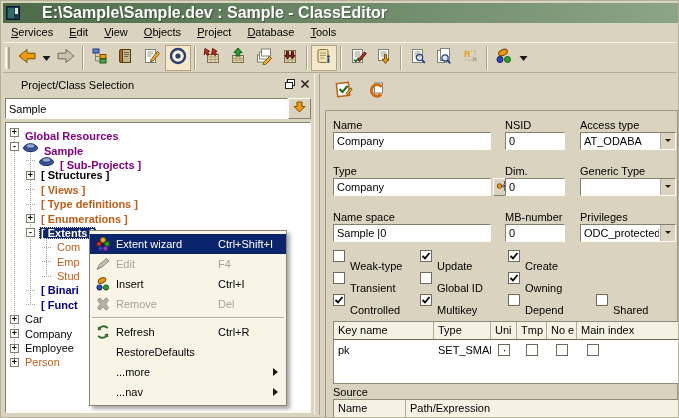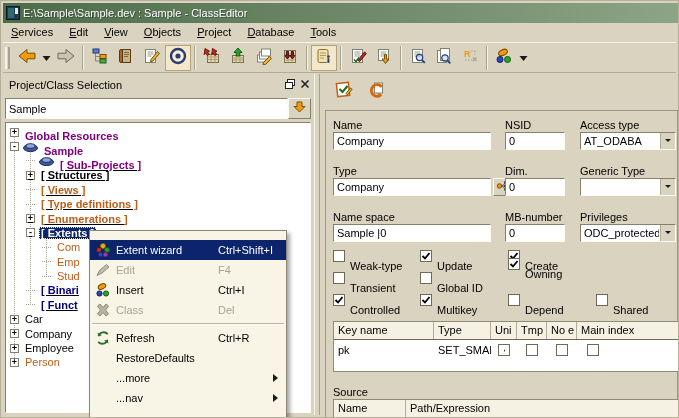--- a/index.html
+++ b/index.html
@@ -5,22 +5,22 @@
   * { margin:0; padding:0; box-sizing:border-box; }
   html,body { background:#efeada; }
   .window {
     position:relative; width:679px; height:418px; overflow:hidden;
     font-family:"Liberation Sans", sans-serif; font-size:11px; color:#000;
     background:#d9d3bf; border:1px solid #b5b09a;
   }
   
   .titlebar { position:absolute; left:2px; top:2px; right:0; height:20px;
     background:linear-gradient(90deg,#4d6b49,#8ca584); display:flex; align-items:center; padding-left:3px; }
-  .titlebar .title-text { color:#fff; font-weight:normal; margin-left:3px; white-space:nowrap;
-    text-shadow:1px 1px 0 rgba(0,0,0,0.35); font-size:11px; }
+  .titlebar .title-text { color:#fff; font-weight:bold; margin-left:22px; white-space:nowrap;
+    text-shadow:1px 1px 0 rgba(0,0,0,0.35); font-size:16px; }
   .app-icon { display:inline-flex; width:14px; height:14px; }
   
   .menubar { position:absolute; left:2px; top:22px; right:2px; height:19px; display:flex; align-items:center; }
   .menu-item { display:inline-block; padding:0 8px; line-height:19px; cursor:default; }
   .menu-item::first-letter { text-decoration:underline; }
   
   .toolbar { position:absolute; left:2px; top:41px; right:2px; height:31px;
     border-top:1px solid #f6f3e7; border-bottom:1px solid #b2ad97;
     display:flex; align-items:center; }
   .tb-handle { width:5px; height:22px; margin:0 4px 0 2px;
@@ -30,36 +30,36 @@
   .tb.narrow { width:13px; }
   .tb.pressed { background:#f3e8cb; border:1px solid #b5a27a; }
   .tb.rpbtn { position:absolute; }
   .tb-sep { width:2px; height:24px; margin:0 3px;
     border-left:1px solid #a7a28c; border-right:1px solid #f6f3e7; }
   
   .content { position:absolute; left:2px; top:73px; right:2px; bottom:2px; }
   
   .left-panel { position:absolute; left:0; top:0; width:312px; height:100%;
     border-right:1px solid #f6f3e7; }
-  .panel-header { position:absolute; left:2px; right:2px; top:1px; height:20px; display:flex; align-items:center; }
+  .panel-header { position:absolute; left:14px; right:2px; top:1px; height:20px; display:flex; align-items:center; }
   .panel-title { flex:1; padding-left:4px; }
   .ph-btn { width:15px; height:14px; display:flex; align-items:center; justify-content:center; }
   .combo { position:absolute; left:2px; right:3px; top:24px; height:21px; display:flex; }
   .combo input { flex:1; height:21px; border:1px solid; border-color:#857f6d #fdfbf2 #fdfbf2 #857f6d;
     background:#fff; font:11px "Liberation Sans",sans-serif; padding:0 3px; }
   .combo-btn { width:23px; height:21px; background:#d9d3bf; border:1px solid;
     border-color:#fdfbf2 #857f6d #857f6d #fdfbf2; display:flex; align-items:center; justify-content:center; padding:0; }
   .tree { position:absolute; left:2px; right:3px; top:48px; bottom:2px; background:#fff;
     border:1px solid; border-color:#857f6d #fdfbf2 #fdfbf2 #857f6d; overflow:hidden; padding-top:2px; }
   .guide { position:absolute; width:0; border-left:1px dotted #a9a494; }
   .g1 { left:8px; top:9px; height:230px; }
   .g2 { left:24px; top:23px; height:159px; }
   .g3 { left:40px; top:112px; height:42px; }
   .tree-row { position:relative; height:14.4px; display:flex; align-items:center; white-space:nowrap; }
-  .lvl0 { padding-left:4px; } .lvl1 { padding-left:20px;text-decoration:underline; } .lvl2 { padding-left:36px; }
+  .lvl0 { padding-left:4px; } .lvl1 { padding-left:20px; } .lvl2 { padding-left:36px; }
   .exp { width:9px; height:9px; border:1px solid #857f6d; background:#fff; margin-right:4px;
     font:bold 9px/7px "Liberation Sans",sans-serif; text-align:center; color:#000; flex:none; }
   .stub { width:9px; height:1px; border-top:1px dotted #a9a494; margin-right:4px; flex:none; }
   .proj-icon { display:inline-flex; margin-right:4px; flex:none; }
   .tlabel { padding:0 2px; }
   .purple { color:#800080;margin-top:8px; } .orange { color:#bf5c16; } .navy { color:#000080; } .bold { font-weight:bold; }
   .selected { background:#0b246b; color:#fff; outline:1px dotted #e8e4d4; outline-offset:-1px; }
   .splitter { position:absolute; left:312px; top:0; width:4px; height:100%; }
   
   .right-panel { position:absolute; left:316px; top:0; right:0; bottom:0;
@@ -86,21 +86,21 @@
   .kt-head { display:flex; height:18px; background:#f6f2e3; border-bottom:1px solid #6e6a5a; }
   .kt-head span { border-right:1px solid #b2ad97; padding:2px 4px 0 4px; overflow:hidden; white-space:nowrap; flex:none; }
   .kt-head span.last { flex:1; border-right:none; }
   .kt-row { display:flex; height:19px; align-items:center; }
   .kt-row span { padding:0 4px; overflow:hidden; white-space:nowrap; flex:none; }
   .kt-row .c { display:flex; justify-content:center; padding:0; }
   .kt-row span.last { flex:1; }
   .src-label { position:absolute; }
   
   .context-menu { position:absolute; left:88px; top:229px; width:198px;
-    background:#f8f4e6; border:1px solid #8a8575; padding:9px 0;
+    background:#f8f4e6; border:1px solid #8a8575; padding:3px 0;
     box-shadow:3px 3px 4px rgba(0,0,0,0.35); }
   .mi { display:flex; align-items:center; height:20px; padding-right:4px; }
   .mi-icon { width:26px; display:flex; align-items:center; justify-content:center; flex:none; }
   .mi-label { width:102px; white-space:nowrap; flex:none; }
   .mi-short { flex:1; white-space:nowrap; }
   .mi.hl { background:#0b246b; color:#fff; }
   .mi.dis { color:#a8a496; }
   .mi-sep { height:2px; margin:3px 2px; border-top:1px solid #b8b49f; border-bottom:1px solid #fdfbf2; }
   .sub-arrow { width:0; height:0; border:4px solid transparent; border-left:5px solid #1a1a1a; margin-left:2px; }
 </style>
@@ -471,21 +471,21 @@
           <span class="cb-label">Create</span>
         </label>
       <label class="flag" style="left:13px;top:197px">
           <span class="cb"></span>
           <span class="cb-label">Transient</span>
         </label>
       <label class="flag" style="left:100px;top:197px">
           <span class="cb"></span>
           <span class="cb-label">Global ID</span>
         </label>
-      <label class="flag" style="left:188px;top:183px">
+      <label class="flag" style="left:188px;top:197px">
           <span class="cb">
             <svg width="10" height="10">
               <path d="M1.5 5 L4 7.5 L8.5 2" stroke="#000" stroke-width="1.8" fill="none"></path>
             </svg>
           </span>
           <span class="cb-label">Owning</span>
         </label>
       <label class="flag" style="left:13px;top:219px">
           <span class="cb">
             <svg width="10" height="10">
@@ -504,21 +504,21 @@
         </label>
       <label class="flag" style="left:188px;top:219px">
           <span class="cb"></span>
           <span class="cb-label">Depend</span>
         </label>
       <label class="flag" style="left:276px;top:219px">
           <span class="cb"></span>
           <span class="cb-label">Shared</span>
         </label>
 
-      <div class="key-table" style="left:13px;top:247px;width:346px;height:51px">
+      <div class="key-table" style="left:13px;top:247px;width:346px;height:63px">
         <div class="kt-head">
           <span style="width:100px">Key name</span>
           <span style="width:57px">Type</span>
           <span style="width:26px">Uni</span>
           <span style="width:30px">Tmp</span>
           <span style="width:30px">No e</span>
           <span class="last">Main index</span>
         </div>
         <div class="kt-row">
           <span style="width:100px">pk</span>
@@ -585,21 +585,21 @@
         </span>
       <span class="mi-label">Insert</span>
       <span class="mi-short">Ctrl+I</span>
     </div>
     <div class="mi dis">
       <span class="mi-icon">
           <svg width="16" height="16">
             <path d="M2.5 4 L5 2 8 5.5 11 2 13.5 4 10.5 8 13.5 12 11 14 8 10.5 5 14 2.5 12 5.5 8 Z" fill="#b8b4a4" stroke="#8f8b7b"></path>
           </svg>
         </span>
-      <span class="mi-label">Class</span>
+      <span class="mi-label">Remove</span>
       <span class="mi-short">Del</span>
     </div>
     <div class="mi-sep"></div>
     <div class="mi">
       <span class="mi-icon">
           <svg width="16" height="16">
             <path d="M12.8 4.2 A5.5 5.5 0 0 0 3.4 6" fill="none" stroke="#2f6e2f" stroke-width="1.8"></path>
             <path d="M2.6 2.4 l0.6 4 3.8 -1.2 Z" fill="#2f6e2f"></path>
             <path d="M3.2 11.8 A5.5 5.5 0 0 0 12.6 10" fill="none" stroke="#2f6e2f" stroke-width="1.8"></path>
             <path d="M13.4 13.6 l-0.6 -4 -3.8 1.2 Z" fill="#2f6e2f"></path>

